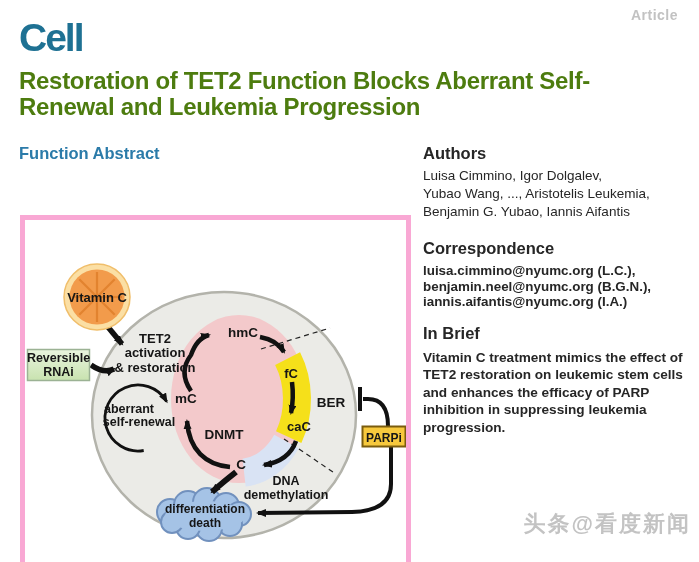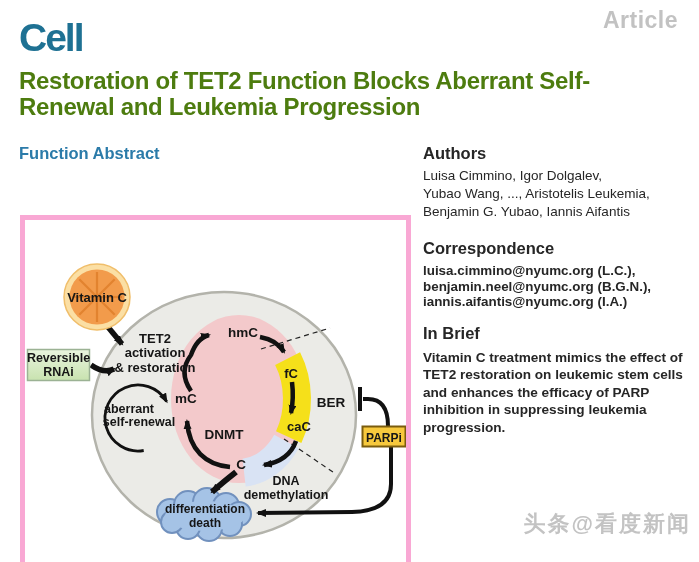--- a/index.html
+++ b/index.html
@@ -2,21 +2,21 @@
 <html><head>
 <meta charset="utf-8">
 <style>
   html,body{margin:0;padding:0;}
   body{
     width:699px;height:562px;position:relative;background:#ffffff;overflow:hidden;
     font-family:"Liberation Sans",sans-serif;
   }
   .logo{position:absolute;left:19px;top:16px;font-size:39px;font-weight:bold;
         color:#1E7193;letter-spacing:-2px;}
-  .article-badge{position:absolute;right:21px;top:7px;font-size:23px;font-weight:bold;
+  .article-badge{position:absolute;right:21px;top:7px;font-size:14px;font-weight:bold;
         color:#C2C2C2;letter-spacing:0.5px;}
   .title{position:absolute;left:19px;top:68px;width:670px;font-size:24px;font-weight:bold;
         color:#4d7c0f;line-height:26px;letter-spacing:-0.3px;}
   .blue-h{font-size:16.5px;font-weight:bold;color:#2B7BA9;}
   .ga-heading{position:absolute;left:19px;top:144px;}
   .ga-box{position:absolute;left:20px;top:171px;width:381px;height:369px;
         border:5px solid #f9a8d4;background:#fff;margin-top:44px;}
   .rcol{position:absolute;left:423px;width:266px;color:#262626;}
   .authors-h{top:144px;}
   .authors{top:167px;font-size:13.5px;font-weight:normal;line-height:18px;}

